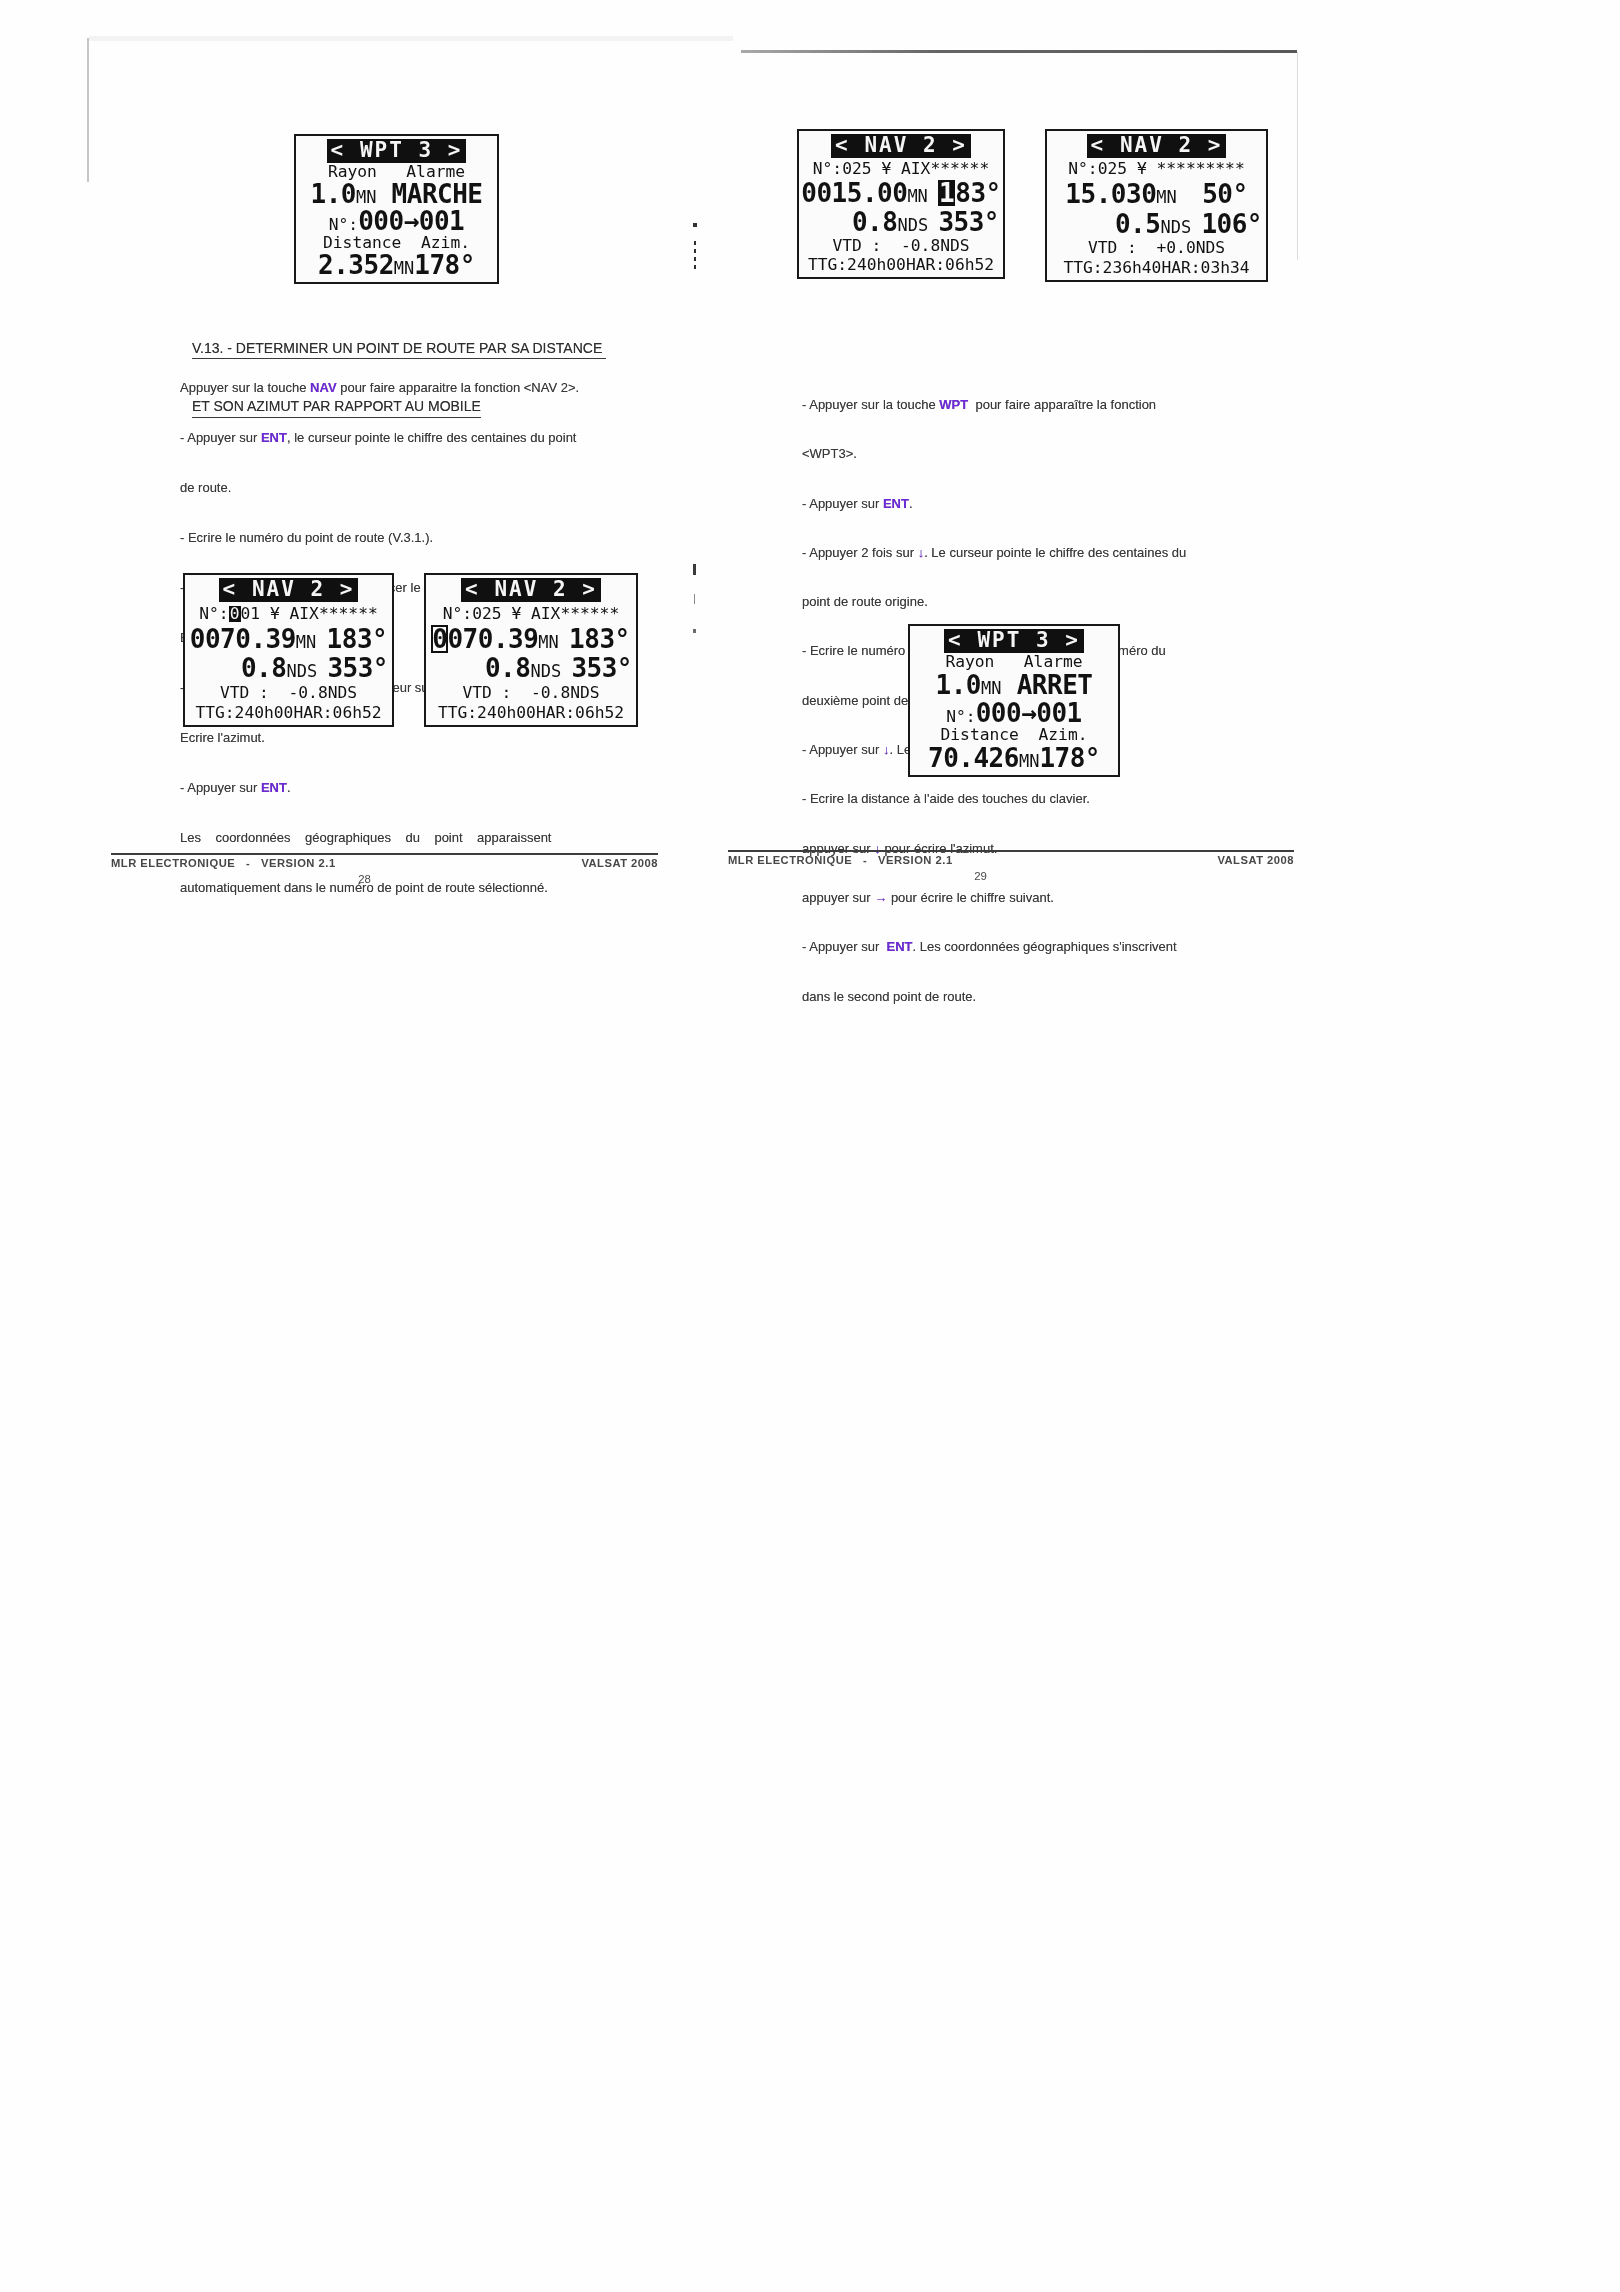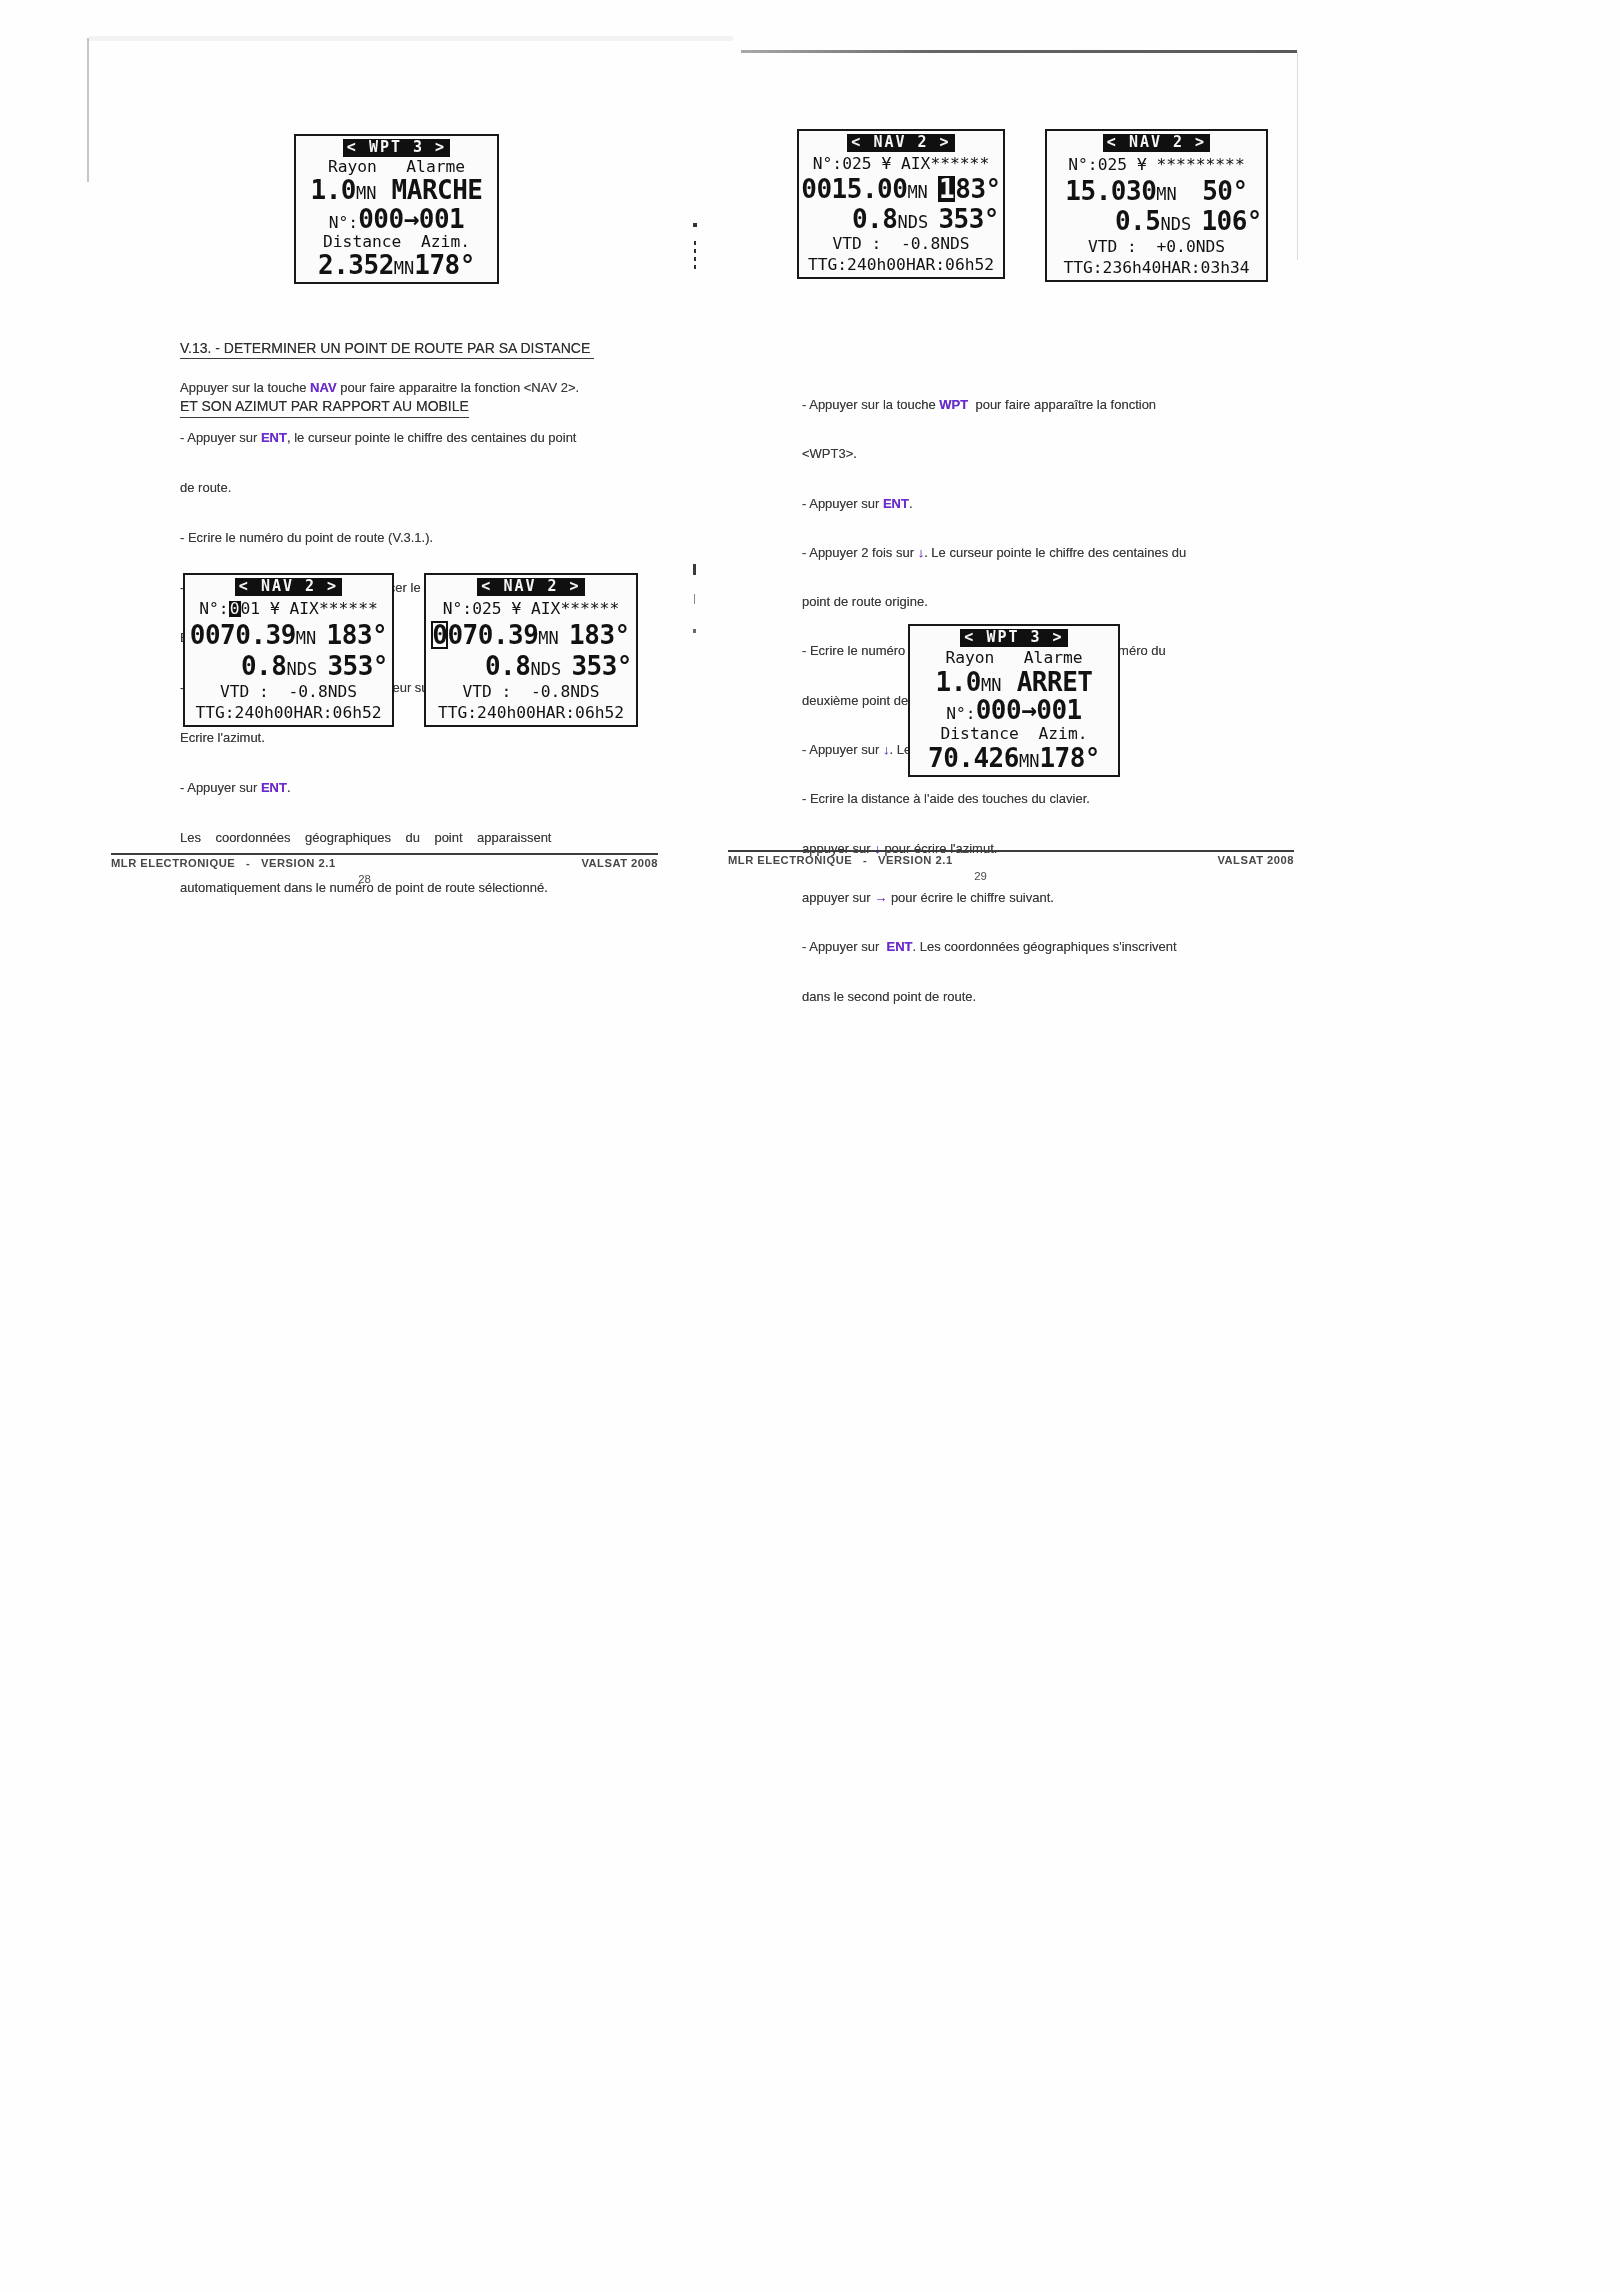--- a/index.html
+++ b/index.html
@@ -6,33 +6,33 @@
   .canvas{position:relative;width:1621px;height:2293px;background:#fefefe;overflow:hidden;
           font-family:"Liberation Sans",sans-serif;color:#383838;}
   .page{position:absolute;}
   
   .art{position:absolute;pointer-events:none;}
   
   .lcd{position:absolute;border:2px solid #181818;background:#fbfbfb;color:#121212;
        font-family:"DejaVu Sans Mono",monospace;box-sizing:border-box;
        display:flex;flex-direction:column;justify-content:space-between;padding:3px 4px 4px;}
   .lcd-hdr-row{text-align:center;line-height:1;}
-  .lcd-hdr{display:inline-block;background:#101010;color:#f5f5f5;font-size:15px;font-weight:bold;
+  .lcd-hdr{display:inline-block;background:#101010;color:#f5f5f5;font-size:21px;font-weight:bold;
            letter-spacing:2px;padding:1px 4px 2px;white-space:pre;}
   .lcd-row{display:flex;align-items:baseline;white-space:pre;line-height:1;}
   .jc-c{justify-content:center}.jc-r{justify-content:flex-end}
   .grp{display:inline-flex;align-items:baseline;white-space:pre;}
   .t-big{font-size:26px;font-weight:700;letter-spacing:-0.5px;}
   .t-med{font-size:16.3px;}
   .t-sm{font-size:17px;font-weight:400;text-align:center;}
   .inv{background:#101010;color:#f7f7f7;padding:0 1px;}
   .boxed{outline:2px solid #101010;outline-offset:-1px;}
   
   .sec-title{position:absolute;font-size:14px;line-height:19.3px;color:#2e2e2e;
-             text-shadow:0 0 0.4px rgba(0,0,0,.5);white-space:pre;}
+             text-shadow:0 0 0.4px rgba(0,0,0,.5);white-space:pre;margin-left:12px;}
   .sec-title .u-line{display:inline-block;border-bottom:1.6px solid #3a3a3a;padding-bottom:0;}
   .body-text{position:absolute;font-size:13px;color:#393939;white-space:pre;
              text-shadow:0 0 0.4px rgba(0,0,0,.45);}
   .body-text.lh20 .b-line{height:20px;}
   .body-text.lh195 .b-line{height:19.3px;}
   .b-line b{font-weight:700;color:#6d28d9;}
   
   .footer-rule{position:absolute;height:2px;background:#3d3d3d;}
   .footer-row{position:absolute;display:flex;justify-content:space-between;
               font-size:11.2px;letter-spacing:0.5px;color:#474747;white-space:pre;font-weight:bold;}

